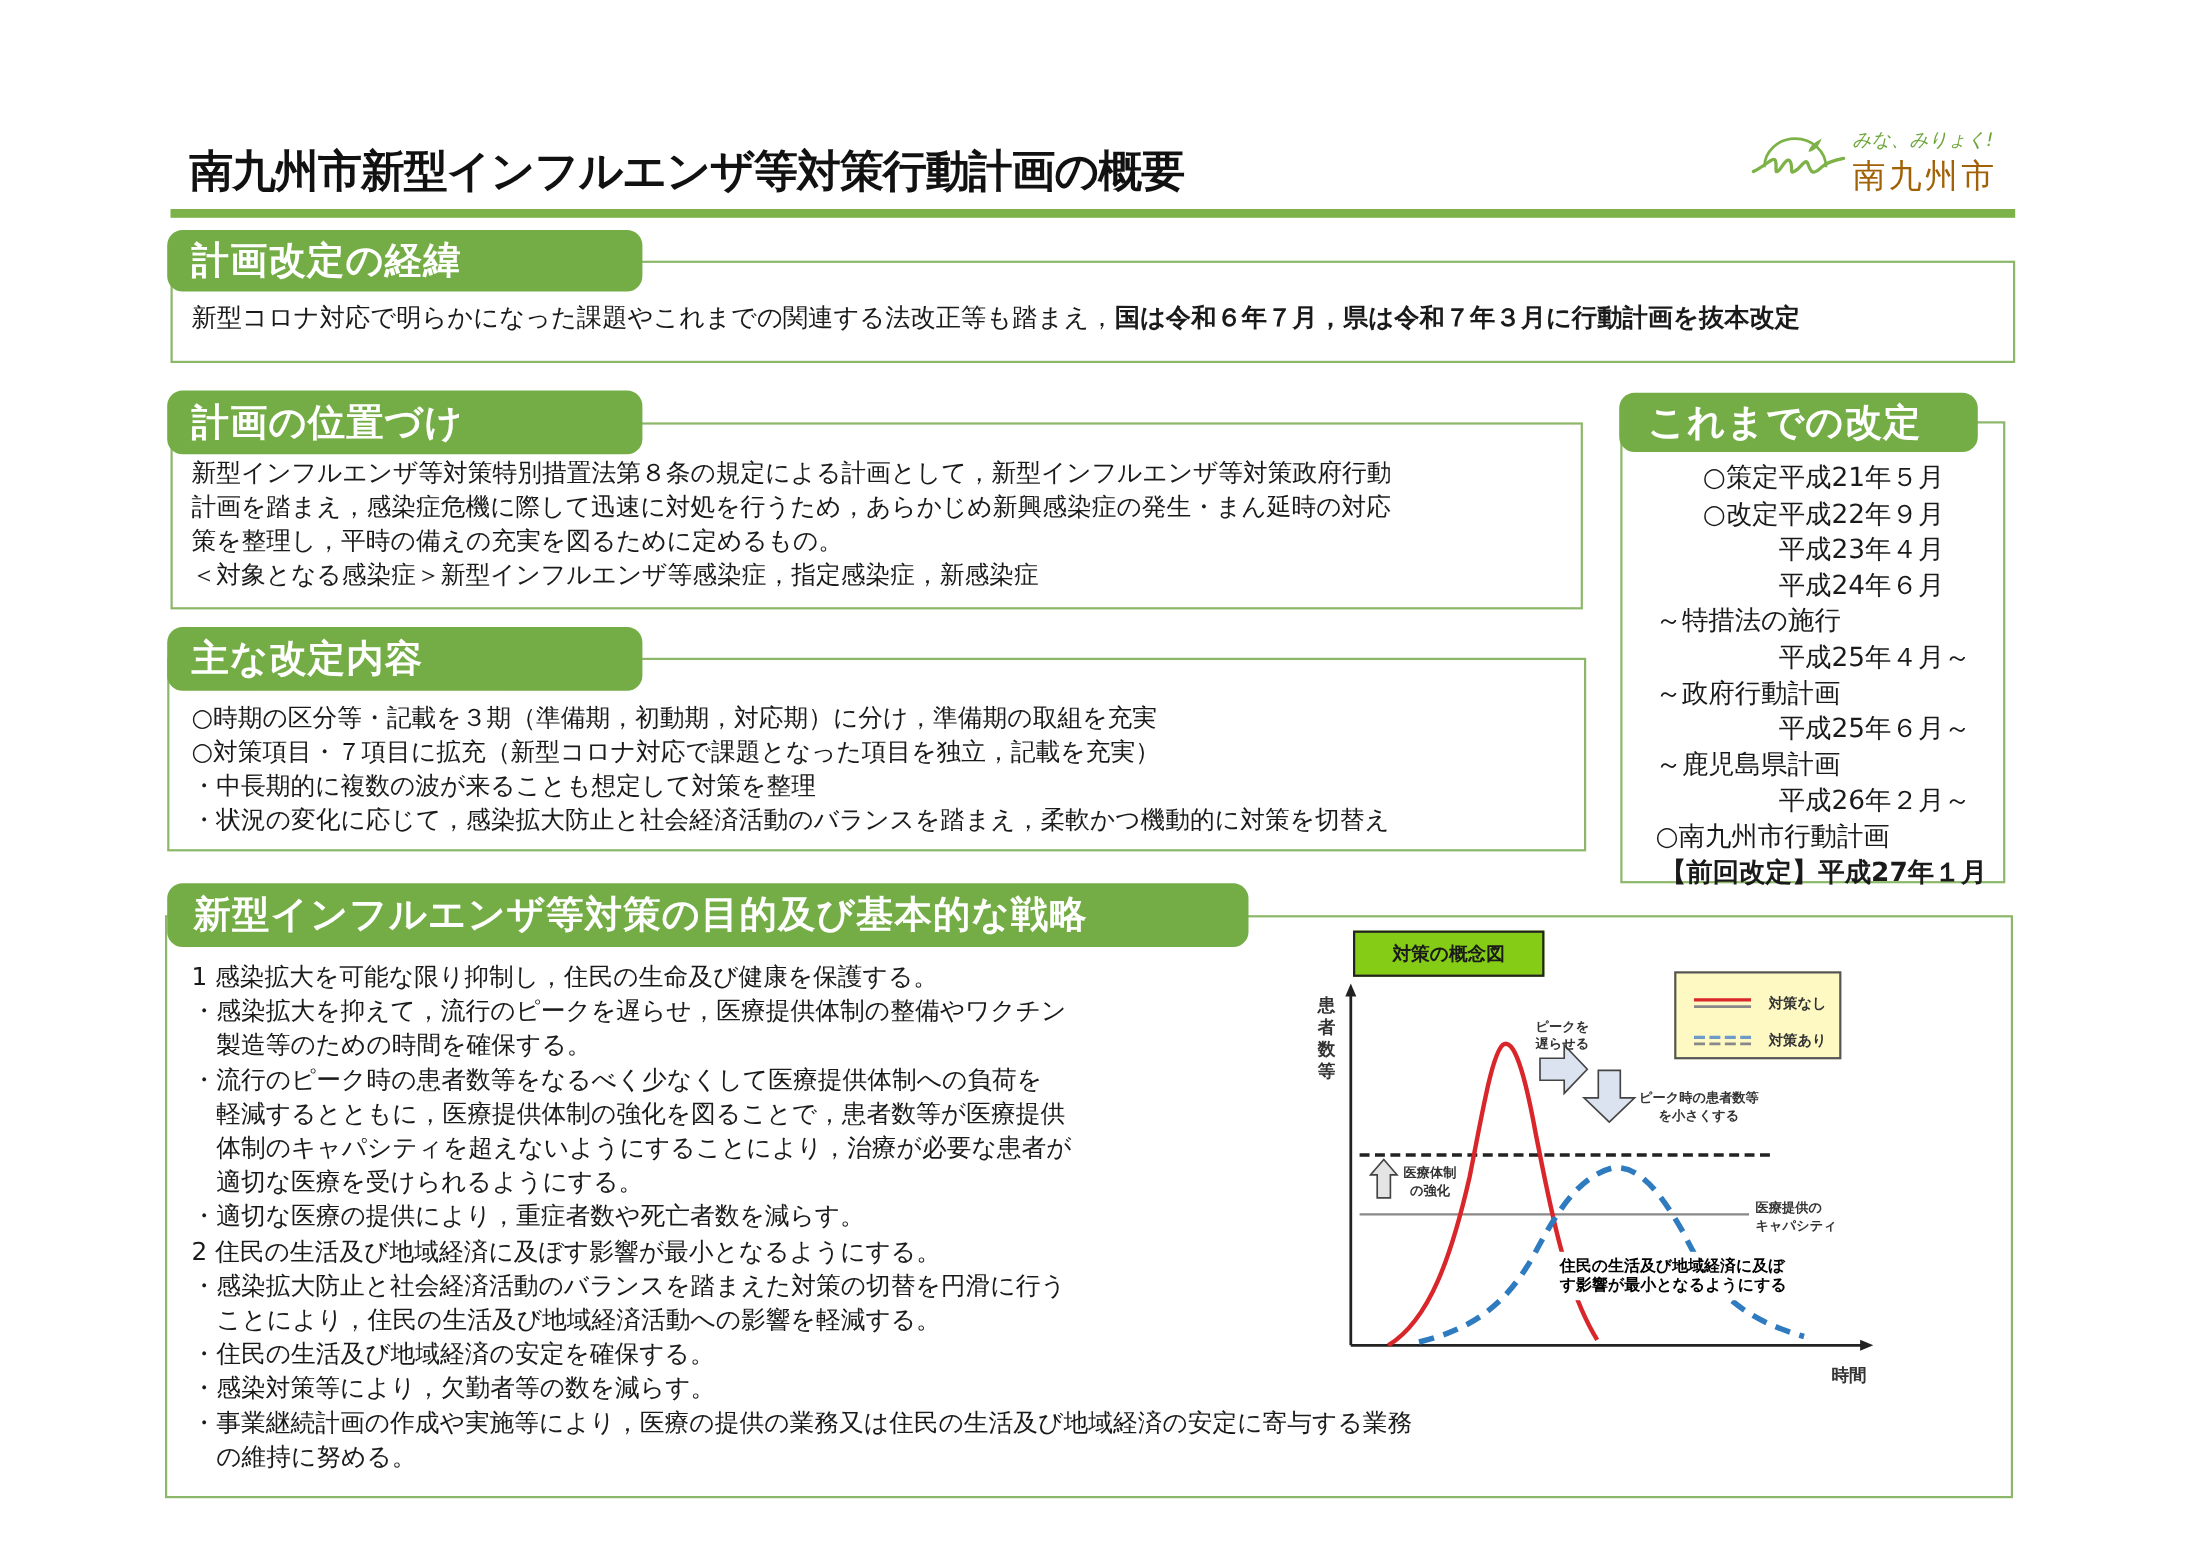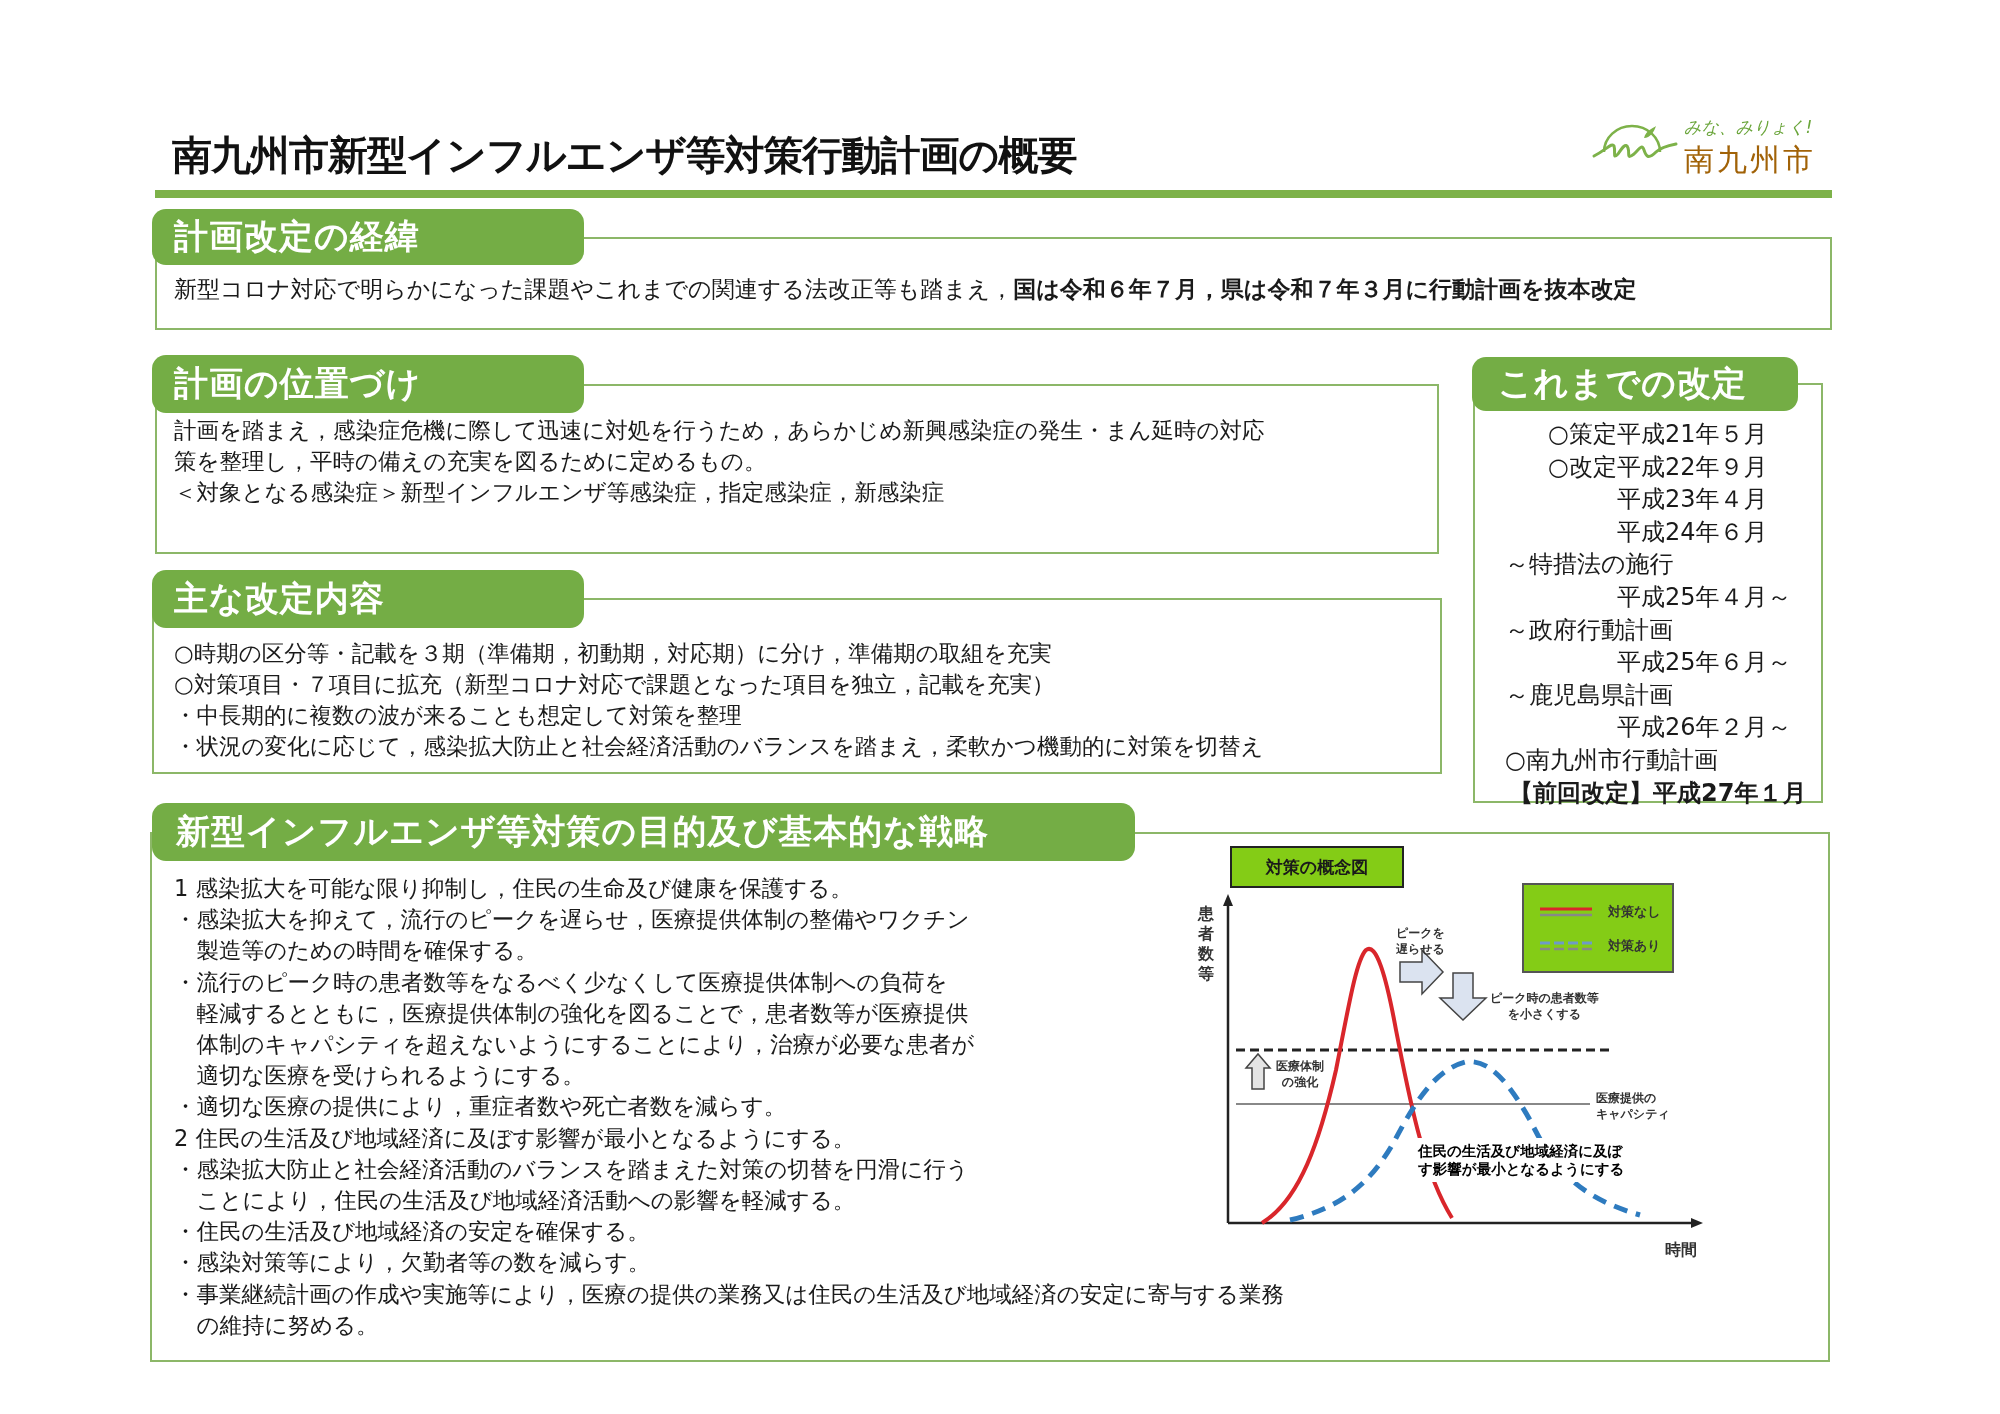--- a/index.html
+++ b/index.html
@@ -22,21 +22,21 @@
 
   .rev-list { position: absolute; left: 1505px; top: 418px; font-size: 24px; line-height: 32.6px; white-space: nowrap; }
   .rev-row { display: flex; height: 32.6px; }
   .rev-label { display: inline-block; width: 112px; text-align: right; }
   .rev-indent { display: inline-block; width: 112px; }
   .rev-bold { font-weight: bold; padding-left: 4px; }
 
   .concept { position: absolute; left: 1190px; top: 840px; width: 540px; height: 430px; }
   .concept-title { position: absolute; left: 40px; top: 6px; width: 174px; height: 42px; border: 2px solid #222; font-size: 17px; font-weight: bold; display: flex; align-items: center; justify-content: center; background: #84cc16; }
   .y-label { position: absolute; left: 8px; top: 64px; width: 20px; font-size: 16px; font-weight: bold; line-height: 20px; color: #333; }
-  .legend { position: absolute; left: 332px; top: 43px; width: 152px; height: 90px; border: 2px solid #555; background: #84cc16; }
+  .legend { position: absolute; left: 332px; top: 43px; width: 152px; height: 80px; border: 2px solid #555; background: #fef9c3; }
   .leg-row { position: absolute; left: 16px; display: flex; align-items: center; }
   .leg-text { font-size: 13px; font-weight: bold; color: #333; margin-left: 16px; }
   .small { position: absolute; font-size: 13px; font-weight: bold; color: #333; line-height: 16px; white-space: nowrap; }
   .annot { position: absolute; left: 228px; top: 302px; font-size: 14.5px; font-weight: bold; line-height: 18px; color: #000; white-space: nowrap; }
   .x-label { position: absolute; left: 475px; top: 400px; font-size: 16px; font-weight: bold; color: #333; }
 </style>
 </head>
 <body>
 
 <div class="title">南九州市新型インフルエンザ等対策行動計画の概要</div>
@@ -55,20 +55,21 @@
 
 <div class="panel" style="left:155px; top:237px; width:1677px; height:93px; border-top-width:2px;"></div>
 <div class="tab" style="left:152px; top:209px; width:432px; height:56px; font-size:34px;">計画改定の経緯</div>
 <div class="txt" style="left:174px; top:274px; font-size:23px;">
   <span>新型コロナ対応で明らかになった課題やこれまでの関連する法改正等も踏まえ，</span><span class="b">国は令和６年７月，県は令和７年３月に行動計画を抜本改定</span>
 </div>
 
 <div class="panel" style="left:155px; top:384px; width:1284px; height:170px;"></div>
 <div class="tab" style="left:152px; top:355px; width:432px; height:58px; font-size:34px;">計画の位置づけ</div>
 <div class="txt" style="left:174px; top:415px;">
+  <div>新型インフルエンザ等対策特別措置法第８条の規定による計画として，新型インフルエンザ等対策政府行動</div>
   <div>計画を踏まえ，感染症危機に際して迅速に対処を行うため，あらかじめ新興感染症の発生・まん延時の対応</div>
   <div>策を整理し，平時の備えの充実を図るために定めるもの。</div>
   <div>＜対象となる感染症＞新型インフルエンザ等感染症，指定感染症，新感染症</div>
 </div>
 
 <div class="panel" style="left:152px; top:598px; width:1290px; height:176px;"></div>
 <div class="tab" style="left:152px; top:570px; width:432px; height:58px; font-size:34px;">主な改定内容</div>
 <div class="txt" style="left:174px; top:638px;">
   <div>○時期の区分等・記載を３期（準備期，初動期，対応期）に分け，準備期の取組を充実</div>
   <div>○対策項目・７項目に拡充（新型コロナ対応で課題となった項目を独立，記載を充実）</div>

